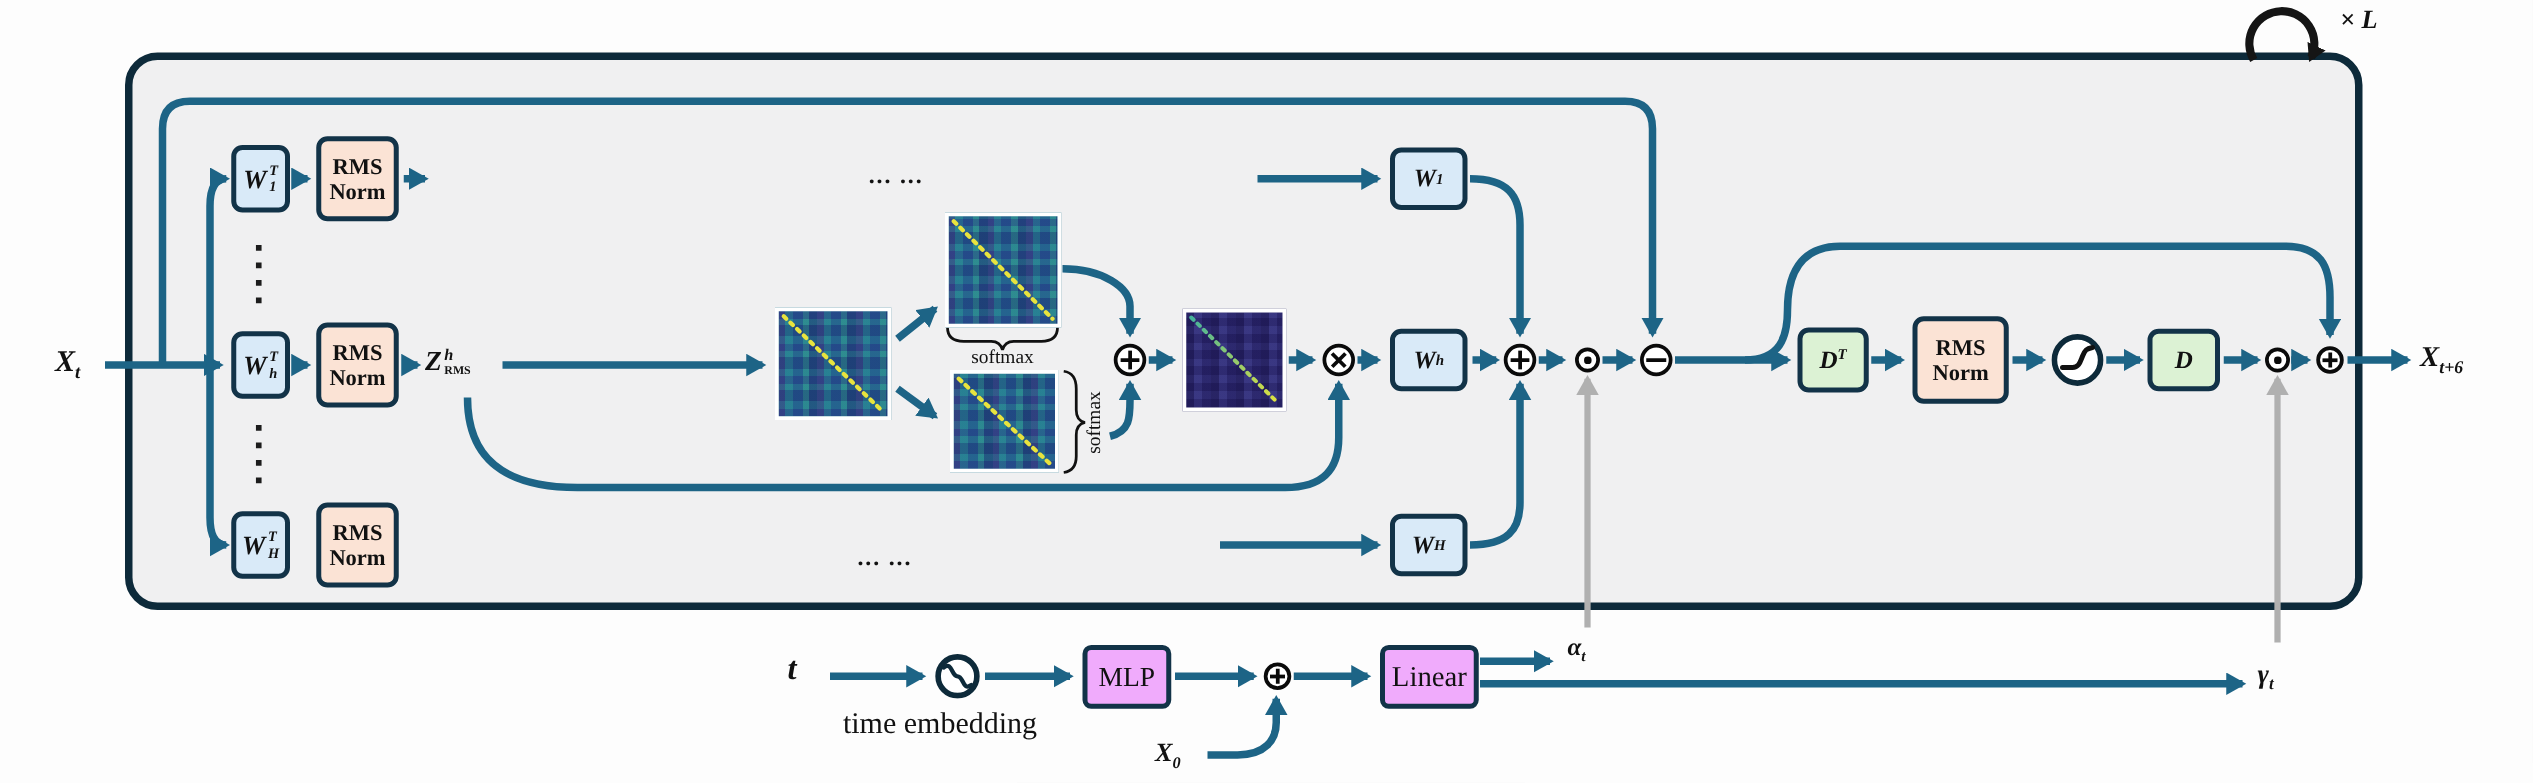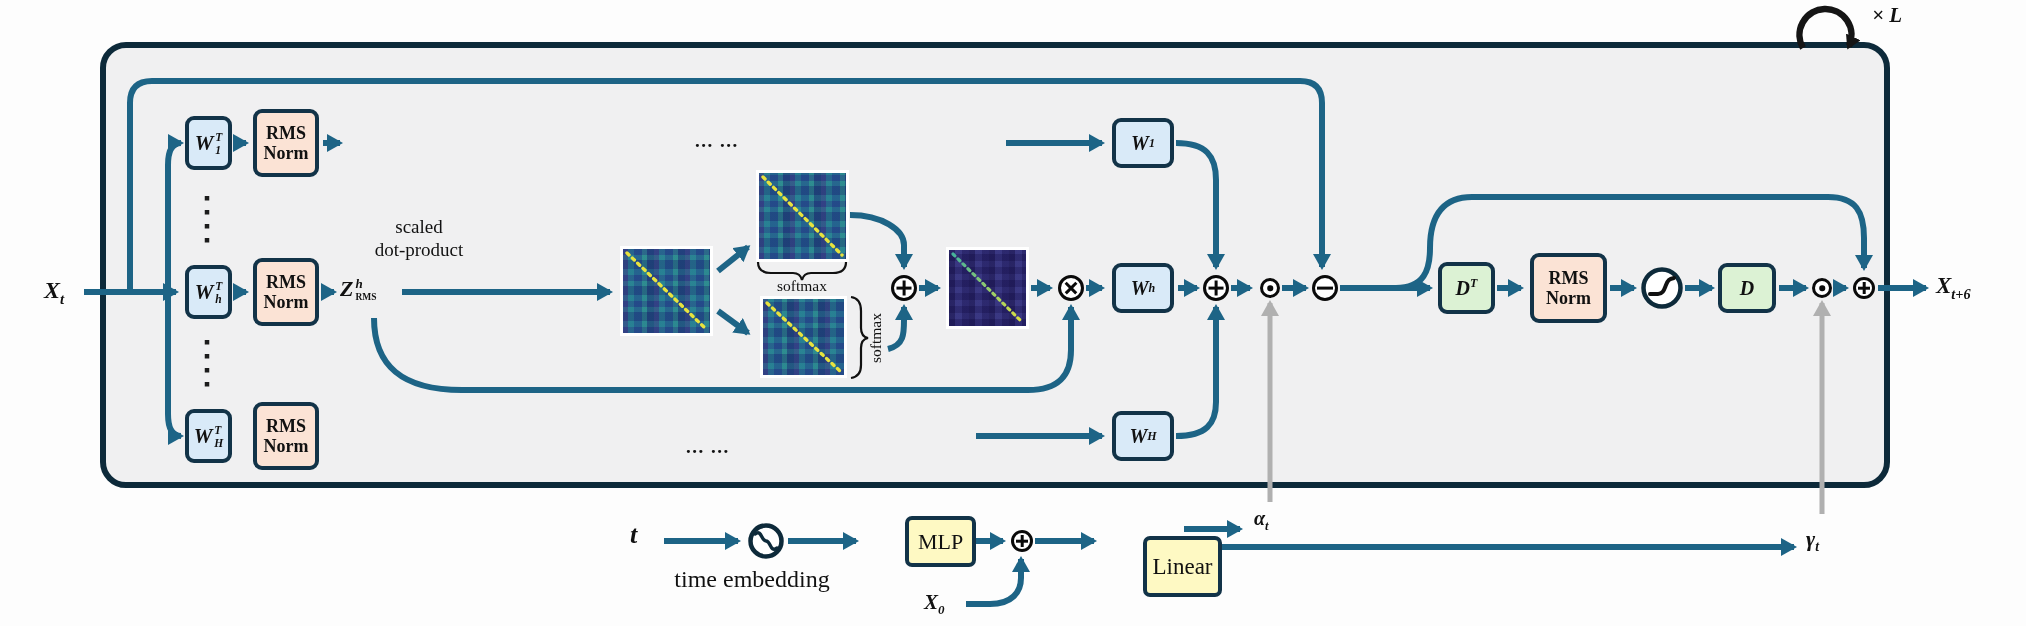--- a/index.html
+++ b/index.html
@@ -9,21 +9,21 @@
   .block{position:absolute;left:100px;top:42px;width:1790px;height:446px;box-sizing:border-box;
          background:#f0f0f1;border:6px solid #0d2a3a;border-radius:26px;z-index:1;}
   
   .wires{position:absolute;left:0;top:0;z-index:2;pointer-events:none;}
   
   .nbox{position:absolute;box-sizing:border-box;border:4px solid #123348;border-radius:9px;
         display:flex;align-items:center;justify-content:center;z-index:3;text-align:center;}
   .bx-proj{background:#d9eaf8;}
   .bx-norm{background:#fbe3d5;}
   .bx-ffn{background:#dcf2d4;}
-  .bx-yellow{background:#fef9c3;border-radius:7px;margin-left:39px;}
+  .bx-yellow{background:#f0abfc;border-radius:7px;}
   .norm-text{display:flex;flex-direction:column;font-weight:bold;font-size:18px;line-height:1.12;}
   .plain-label{font-size:22px;}
   
   .wlab{display:inline-flex;align-items:center;font-weight:bold;font-style:italic;font-size:21px;line-height:1;}
   .stk{display:inline-flex;flex-direction:column;align-items:flex-start;font-size:11.5px;line-height:1.15;margin-left:2px;transform:translateY(1px);}
   .stk .rms{font-style:normal;font-size:9.5px;font-weight:bold;letter-spacing:0;}
   .mlab{position:absolute;font-weight:bold;font-style:italic;font-size:22px;z-index:3;line-height:1;}
   .mlab sub{font-size:0.62em;}
   .freelab{position:absolute;z-index:3;line-height:1.2;}
   .suplab sup{font-size:0.6em;}
@@ -215,24 +215,20 @@
   <div class="mlab" style="left:340px;top:276px;font-size:22px;">
     <span class="wlab" style="font-size:22px;">
         <span>Z</span>
         <span class="stk" style="font-size:13px;">
           <span>h</span>
           <span class="rms">RMS</span>
         </span>
       </span>
   </div>
 
-  <div class="freelab" style="left:352px;top:216px;width:134px;text-align:center;font-size:19px;">
-    <div>scaled</div>
-      <div>dot-product</div>
-  </div>
 
   <div class="freelab ellip" style="left:695px;top:130px;">... ...</div>
   <div class="freelab ellip" style="left:686px;top:436px;">... ...</div>
 
   <div class="matrix" style="left:620px;top:246px;width:93px;height:90px;">
     <svg width="87" height="84">
         <line x1="4" y1="4" x2="83" y2="80" stroke="#e8e33e" stroke-width="3.4" stroke-dasharray="2.8 4.6" stroke-linecap="round"></line>
       </svg>
   </div>
   <div class="matrix" style="left:756px;top:170px;width:93px;height:92px;">
@@ -300,21 +296,21 @@
   <div class="freelab" style="left:660px;top:565px;width:184px;text-align:center;font-size:24px;">time embedding</div>
 
   <div class="nbox bx-yellow" style="left:866px;top:516px;width:71px;height:51px;">
     <span class="plain-label">MLP</span>
   </div>
 
   <div class="mlab" style="left:924px;top:592px;font-size:21px;">
     <span>X</span><sub>0</sub>
   </div>
 
-  <div class="nbox bx-yellow" style="left:1104px;top:536px;width:79px;height:61px;">
+  <div class="nbox bx-yellow" style="left:1104px;top:516px;width:79px;height:51px;">
     <span class="plain-label" style="font-size:23px;">Linear</span>
   </div>
 
   <div class="mlab" style="left:1254px;top:508px;font-size:20px;">
     <span>α</span><sub>t</sub>
   </div>
   <div class="mlab" style="left:1806px;top:528px;font-size:22px;">
     <span>γ</span><sub>t</sub>
   </div>
 

